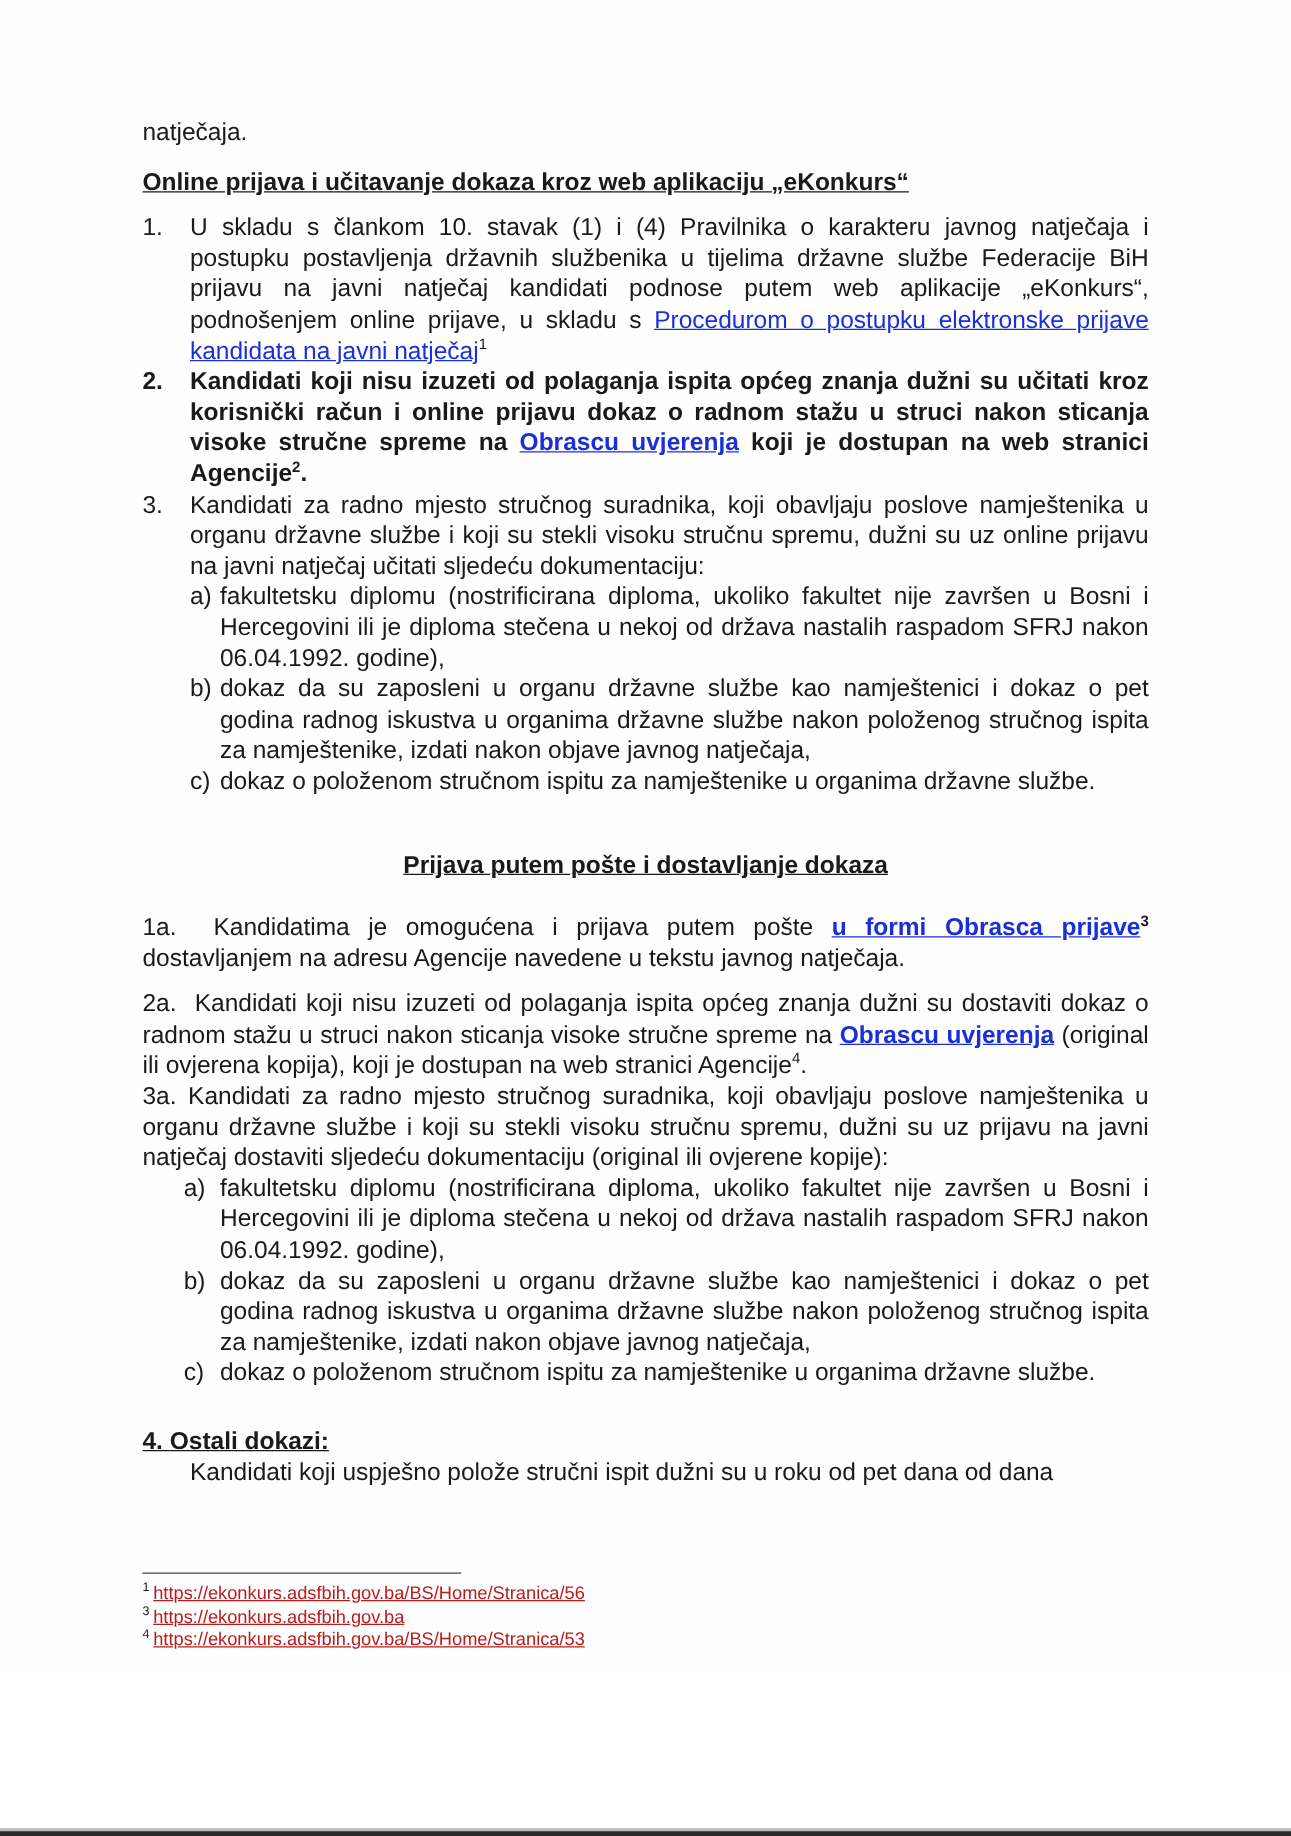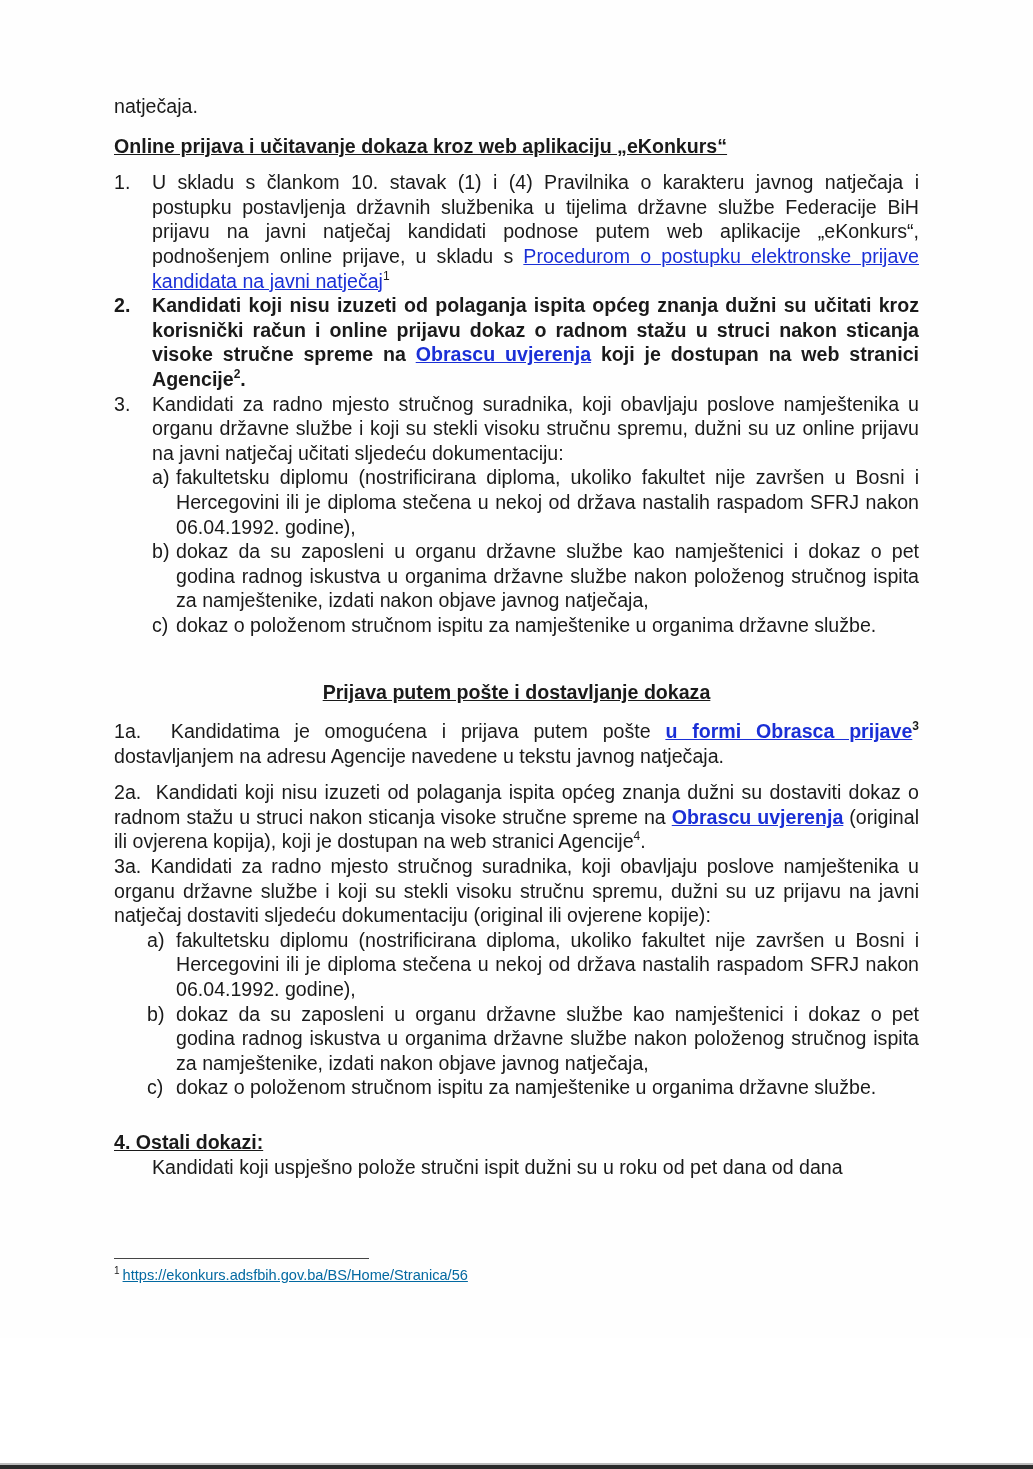--- a/index.html
+++ b/index.html
@@ -19,21 +19,21 @@
   .ol-item { position: relative; padding-left: 38px; text-align: justify; }
   .ol-item .num { position: absolute; left: 0; top: 0; }
   .sub-item { position: relative; padding-left: 62px; text-align: justify; }
   .sub-item .lt { position: absolute; left: 38px; top: 0; }
   .sub2 { position: relative; padding-left: 62px; text-align: justify; }
   .sub2 .lt { position: absolute; left: 33px; top: 0; }
   .indent-par { padding-left: 38px; text-align: justify; }
   .fn-rule { position: absolute; left: 114px; top: 1258px; width: 255px; height: 1px; background: #444; }
   .footnotes { position: absolute; left: 114px; top: 1266px; font-size: 14.6px; line-height: 18.6px; }
   .footnotes .fn sup { font-size: 10px; }
-  .footnotes a { color: #0369a1; text-decoration: underline; margin-left: 3px; }
+  .footnotes a { color: #b91c1c; text-decoration: underline; margin-left: 3px; }
 </style>
 </head>
 <body>
 
 <div class="page">
   <div class="content">
     <p>natječaja.</p>
 
     <p class="h" style="margin-top:15px;">Online prijava i učitavanje dokaza kroz web aplikaciju „eKonkurs“</p>
 
@@ -59,21 +59,21 @@
         <span>dokaz da su zaposleni u organu državne službe kao namještenici i dokaz o pet godina radnog iskustva u organima državne službe nakon položenog stručnog ispita za namještenike, izdati nakon objave javnog natječaja,</span>
       </div>
       <div class="sub-item">
         <span class="lt">c)</span>
         <span>dokaz o položenom stručnom ispitu za namještenike u organima državne službe.</span>
       </div>
     </div>
 
     <p class="h" style="margin-top:43px;text-align:center;">Prijava putem pošte i dostavljanje dokaza</p>
 
-    <p class="just" style="margin-top:14px;">
+    <p class="just" style="margin-top:25px;">
       <span>1a.</span>&nbsp;
       <span>Kandidatima je omogućena i prijava putem pošte </span><a class="lnk bold" href="#">u formi Obrasca prijave</a><sup class="bold">3</sup><span> dostavljanjem na adresu Agencije navedene u tekstu javnog natječaja.</span>
     </p>
 
     <p class="just" style="margin-top:12px;">
       <span>2a.</span>&nbsp;
       <span>Kandidati koji nisu izuzeti od polaganja ispita općeg znanja dužni su dostaviti dokaz o radnom stažu u struci nakon sticanja visoke stručne spreme na </span><a class="lnk bold" href="#">Obrascu uvjerenja</a><span> (original ili ovjerena kopija), koji je dostupan na web stranici Agencije</span><sup>4</sup><span>.</span>
     </p>
 
     <p class="just">
@@ -93,15 +93,17 @@
       <span>dokaz o položenom stručnom ispitu za namještenike u organima državne službe.</span>
     </div>
 
     <p class="h" style="margin-top:30px;">4. Ostali dokazi:</p>
     <p class="indent-par">Kandidati koji uspješno polože stručni ispit dužni su u roku od pet dana od dana</p>
   </div>
 
   <div class="fn-rule"></div>
   <div class="footnotes">
     <div class="fn"><sup>1</sup><a href="#">https://ekonkurs.adsfbih.gov.ba/BS/Home/Stranica/56</a></div>
+    <div class="fn"><sup>3</sup><a href="#">https://ekonkurs.adsfbih.gov.ba</a></div>
+    <div class="fn"><sup>4</sup><a href="#">https://ekonkurs.adsfbih.gov.ba/BS/Home/Stranica/53</a></div>
   </div>
 </div>
 <div class="bottom-bar"></div>
 
 </body></html>

